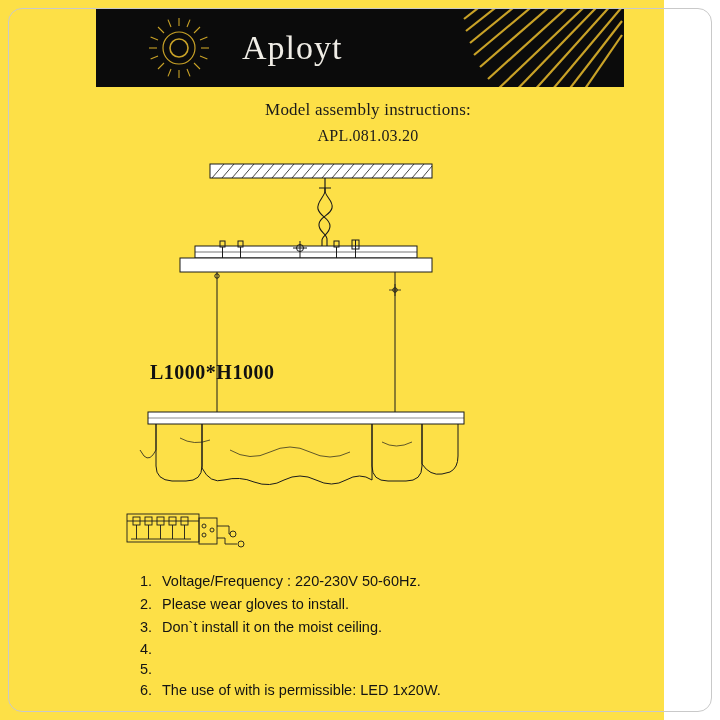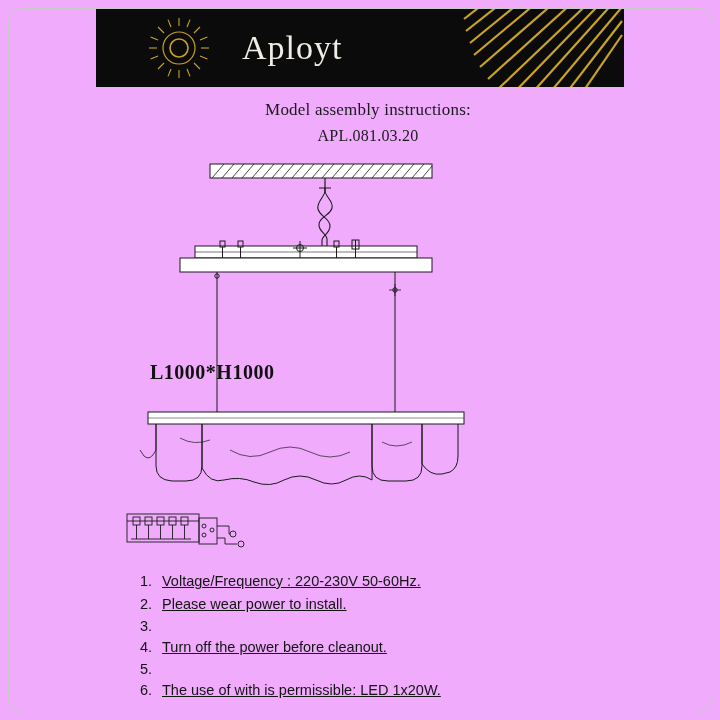--- a/index.html
+++ b/index.html
@@ -8,24 +8,24 @@
     background: #ffffff;
   }
   body {
     width: 720px;
     height: 720px;
     font-family: "Liberation Sans", sans-serif;
     overflow: hidden;
   }
   .page {
     position: relative;
-    width: 720px;
+    width: 664px;
     height: 720px;
     box-sizing: border-box;
-    background: #f0abfc;
+    background: #fde047;
   }
   .page-border {
     position: absolute;
     left: 8px;
     top: 8px;
     width: 704px;
     height: 704px;
     border: 1px solid #c9c9c9;
     border-radius: 14px;
     box-sizing: border-box;
@@ -133,21 +133,20 @@
     flex: 0 0 22px;
     font-size: 14.5px;
     color: #141414;
     text-align: left;
   }
   .instr-text {
     font-size: 14.5px;
     color: #141414;
     line-height: 1.32;
     white-space: nowrap;
-    text-decoration: underline;
   }
 </style>
 </head>
 <body>
 
 <div class="page">
   <div class="page-border"></div>
 
   <div class="banner">
     <svg class="banner-rays" viewBox="0 0 220 170">
@@ -304,28 +303,28 @@
     </g>
   </svg>
 
   <div class="instructions">
     <div class="instr-row">
       <span class="instr-num">1.</span>
       <span class="instr-text">Voltage/Frequency : 220-230V 50-60Hz.</span>
     </div>
     <div class="instr-row">
       <span class="instr-num">2.</span>
-      <span class="instr-text">Please wear power to install.</span>
+      <span class="instr-text">Please wear gloves to install.</span>
     </div>
     <div class="instr-row">
       <span class="instr-num">3.</span>
+      <span class="instr-text">Don`t install it on the moist ceiling.</span>
     </div>
     <div class="instr-row">
       <span class="instr-num">4.</span>
-      <span class="instr-text">Turn off the power before cleanout.</span>
     </div>
     <div class="instr-row">
       <span class="instr-num">5.</span>
     </div>
     <div class="instr-row">
       <span class="instr-num">6.</span>
       <span class="instr-text">The use of with is permissible: LED 1x20W.</span>
     </div>
   </div>
 </div>

